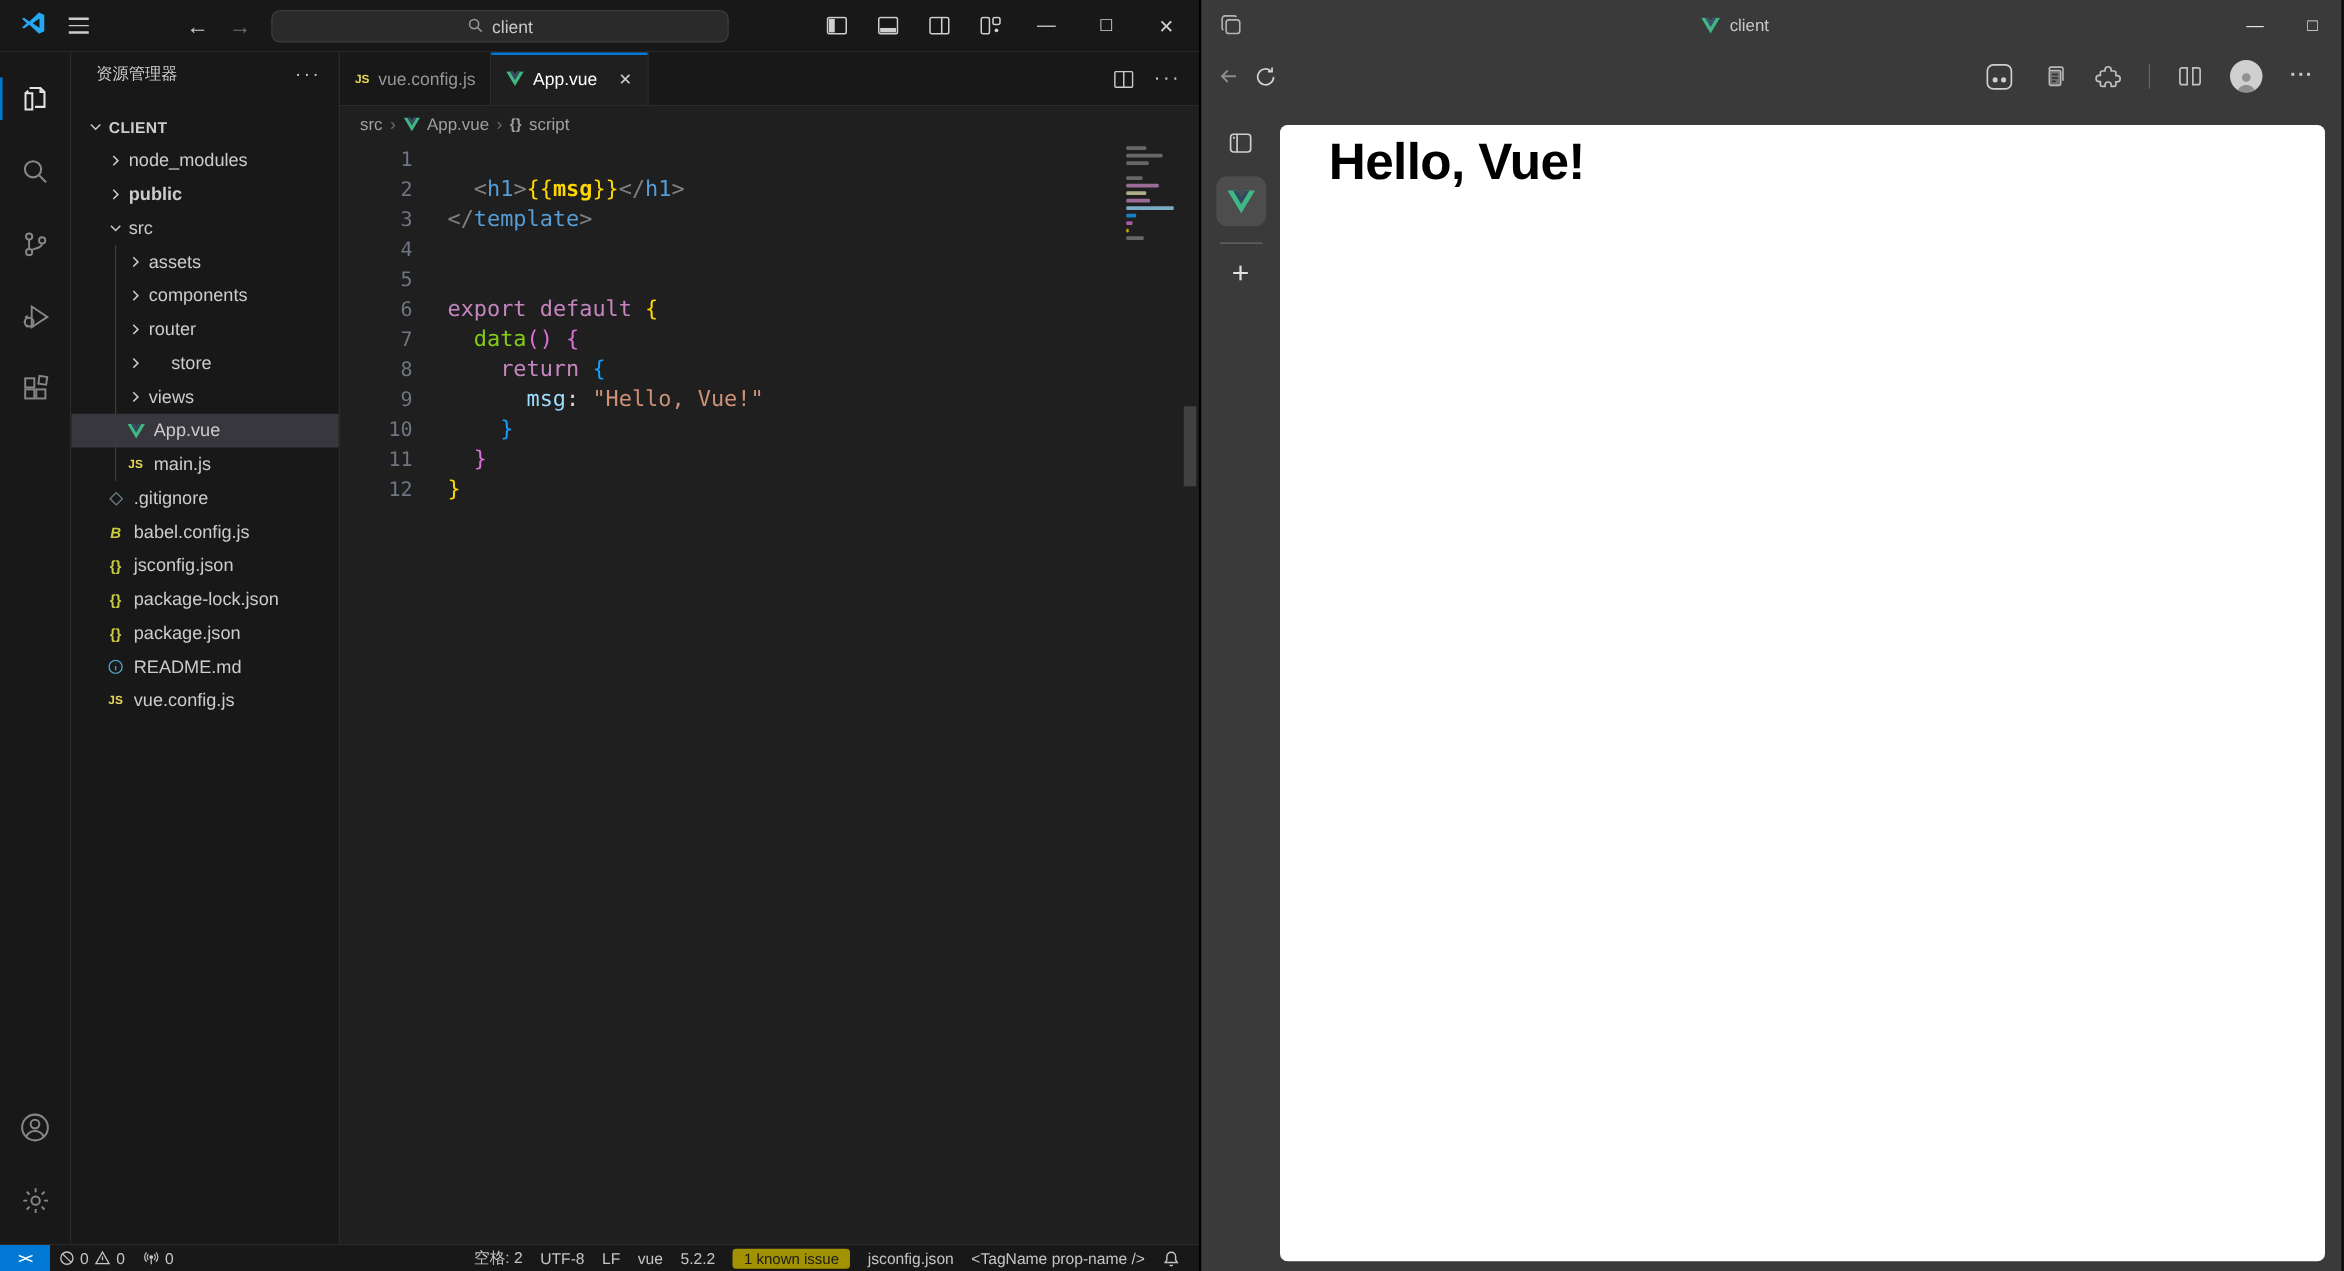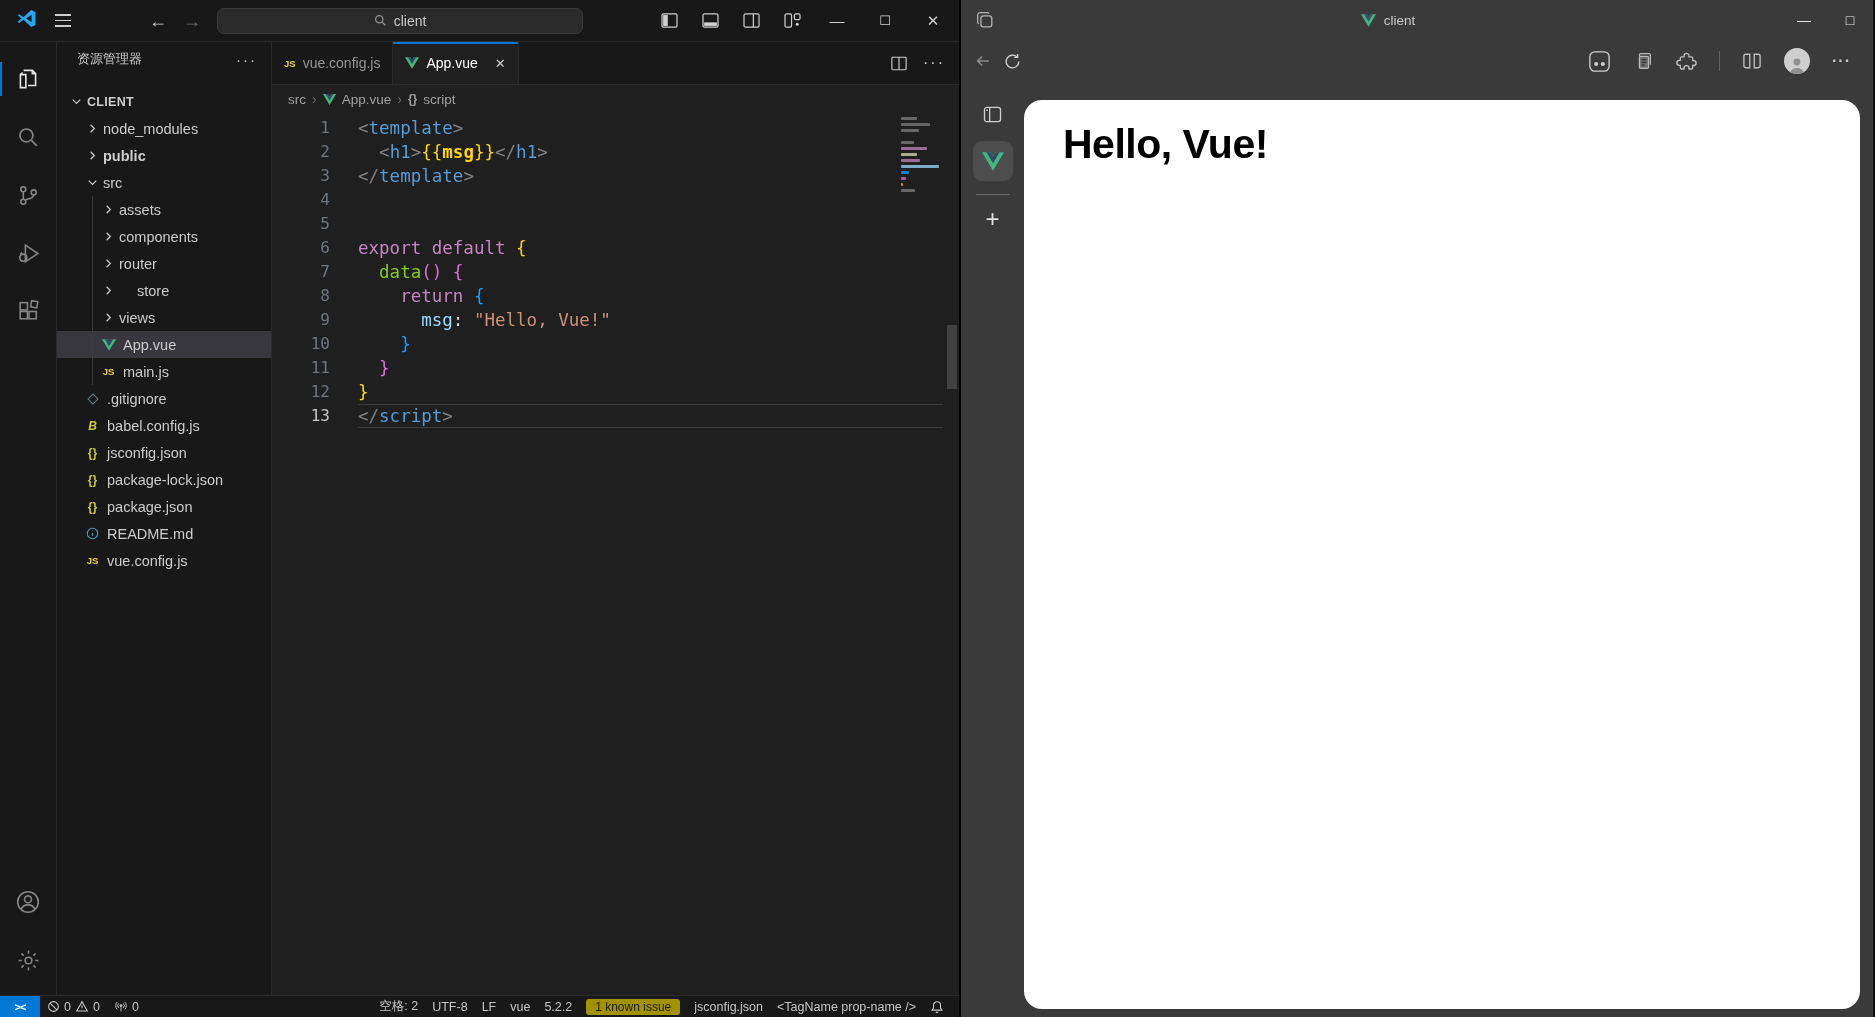--- a/index.html
+++ b/index.html
@@ -91,21 +91,21 @@
   .bt-right { margin-left:auto; display:flex; align-items:center; gap:22px; padding-right:10px; color:#c9c9c9; }
   .vsep { width:1px; height:20px; background:#636363; }
   .avatar { width:26px; height:26px; border-radius:50%; background:#cfcfcf; display:flex; align-items:flex-end; justify-content:center; overflow:hidden; }
   .translate-ic { font-size:14px; color:#b9b9b9; letter-spacing:1px; }
   .b-body { flex:1; position:relative; }
   .b-strip { position:absolute; left:0; top:0; bottom:0; width:63px; display:flex; flex-direction:column; align-items:center; }
   .strip-toggle { margin-top:24px; color:#cfcfcf; }
   .vue-ext-btn { margin-top:18px; width:40px; height:40px; border-radius:9px; background:#4d4d4d; display:flex; align-items:center; justify-content:center; }
   .strip-div { width:34px; height:1px; background:#6a6a6a; margin-top:13px; }
   .strip-plus { margin-top:10px; color:#e0e0e0; font-size:24px; font-weight:300; }
-  .page-card { position:absolute; left:63px; top:18px; right:13px; bottom:8px; background:#ffffff; border-radius:18px; padding:21px 0 0 39px; }
+  .page-card { position:absolute; left:63px; top:18px; right:13px; bottom:8px; background:#ffffff; border-radius:6px; padding:6px 0 0 39px; }
   .page-card h1 { font-size:41px; font-weight:bold; color:#000000; font-family:"Liberation Sans",sans-serif; letter-spacing:-.5px; }
 </style>
 </head>
 <body>
 
 <div class="stage">
 
   <div class="vscode">
 
     <div class="titlebar">
@@ -384,33 +384,32 @@
               <path d="M14.9 0 12 4.8 9.1 0H4.8L12 12 19.2 0Z" fill="#35495e"></path>
             </svg>
           <span>App.vue</span>
           <span class="sep">›</span>
           <span class="sym">{}</span>
           <span>script</span>
         </div>
 
         <div class="code-area">
           <div id="code-lines">
-              <div class="code-line"><span class="gut">1</span><span class="src"><span style="color: rgb(128, 128, 128);">&lt;</span><span style="color: rgb(86, 156, 214);">template</span><span style="color: rgb(128, 128, 128);">&gt;</span></span></div>
+              <div class="code-line"><span class="gut">1</span></div>
               <div class="code-line"><span class="gut">2</span><span class="src"><span style="color: rgb(212, 212, 212);">  </span><span style="color: rgb(128, 128, 128);">&lt;</span><span style="color: rgb(86, 156, 214);">h1</span><span style="color: rgb(128, 128, 128);">&gt;</span><span style="color: rgb(255, 215, 0);">{{</span><span style="color: rgb(255, 215, 0); font-weight: bold;">msg</span><span style="color: rgb(255, 215, 0);">}}</span><span style="color: rgb(128, 128, 128);">&lt;/</span><span style="color: rgb(86, 156, 214);">h1</span><span style="color: rgb(128, 128, 128);">&gt;</span></span></div>
               <div class="code-line"><span class="gut">3</span><span class="src"><span style="color: rgb(128, 128, 128);">&lt;/</span><span style="color: rgb(86, 156, 214);">template</span><span style="color: rgb(128, 128, 128);">&gt;</span></span></div>
               <div class="code-line"><span class="gut">4</span><span class="src"></span></div>
               <div class="code-line"><span class="gut">5</span></div>
               <div class="code-line"><span class="gut">6</span><span class="src"><span style="color: rgb(197, 134, 192);">export</span><span style="color: rgb(212, 212, 212);"> </span><span style="color: rgb(197, 134, 192);">default</span><span style="color: rgb(212, 212, 212);"> </span><span style="color: rgb(255, 215, 0);">{</span></span></div>
               <div class="code-line"><span class="gut">7</span><span class="src"><span style="color: rgb(212, 212, 212);">  </span><span style="color: #84cc16;">data</span><span style="color: rgb(218, 112, 214);">()</span><span style="color: rgb(212, 212, 212);"> </span><span style="color: rgb(218, 112, 214);">{</span></span></div>
               <div class="code-line"><span class="gut">8</span><span class="src"><span style="color: rgb(212, 212, 212);">    </span><span style="color: rgb(197, 134, 192);">return</span><span style="color: rgb(212, 212, 212);"> </span><span style="color: rgb(23, 159, 255);">{</span></span></div>
               <div class="code-line"><span class="gut">9</span><span class="src"><span style="color: rgb(212, 212, 212);">      </span><span style="color: rgb(156, 220, 254);">msg</span><span style="color: rgb(212, 212, 212);">:</span><span style="color: rgb(212, 212, 212);"> </span><span style="color: rgb(206, 145, 120);">"Hello, Vue!"</span></span></div>
               <div class="code-line"><span class="gut">10</span><span class="src"><span style="color: rgb(212, 212, 212);">    </span><span style="color: rgb(23, 159, 255);">}</span></span></div>
               <div class="code-line"><span class="gut">11</span><span class="src"><span style="color: rgb(212, 212, 212);">  </span><span style="color: rgb(218, 112, 214);">}</span></span></div>
               <div class="code-line"><span class="gut">12</span><span class="src"><span style="color: rgb(255, 215, 0);">}</span></span></div>
-              <div class="code-line active"><span class="gut">13</span><span class="src"><span style="color: rgb(128, 128, 128);">&lt;/</span><span style="color: rgb(86, 156, 214);">script</span><span style="color: rgb(128, 128, 128);">&gt;</span></span></div>
             </div>
           <div class="minimap" id="minimap">
               <div style="width: 16px; background: rgb(128, 128, 128); opacity: 0.75;"></div>
               <div style="width: 28.8px; background: rgb(128, 128, 128); opacity: 0.75;"></div>
               <div style="width: 17.6px; background: rgb(128, 128, 128); opacity: 0.75;"></div>
               <div style="width: 0px; background: transparent; opacity: 0.75;"></div>
               <div style="width: 12.8px; background: rgb(128, 128, 128); opacity: 0.75;"></div>
               <div style="width: 25.6px; background: rgb(197, 134, 192); opacity: 0.75;"></div>
               <div style="width: 16px; background: rgb(220, 220, 170); opacity: 0.75;"></div>
               <div style="width: 19.2px; background: rgb(197, 134, 192); opacity: 0.75;"></div>

